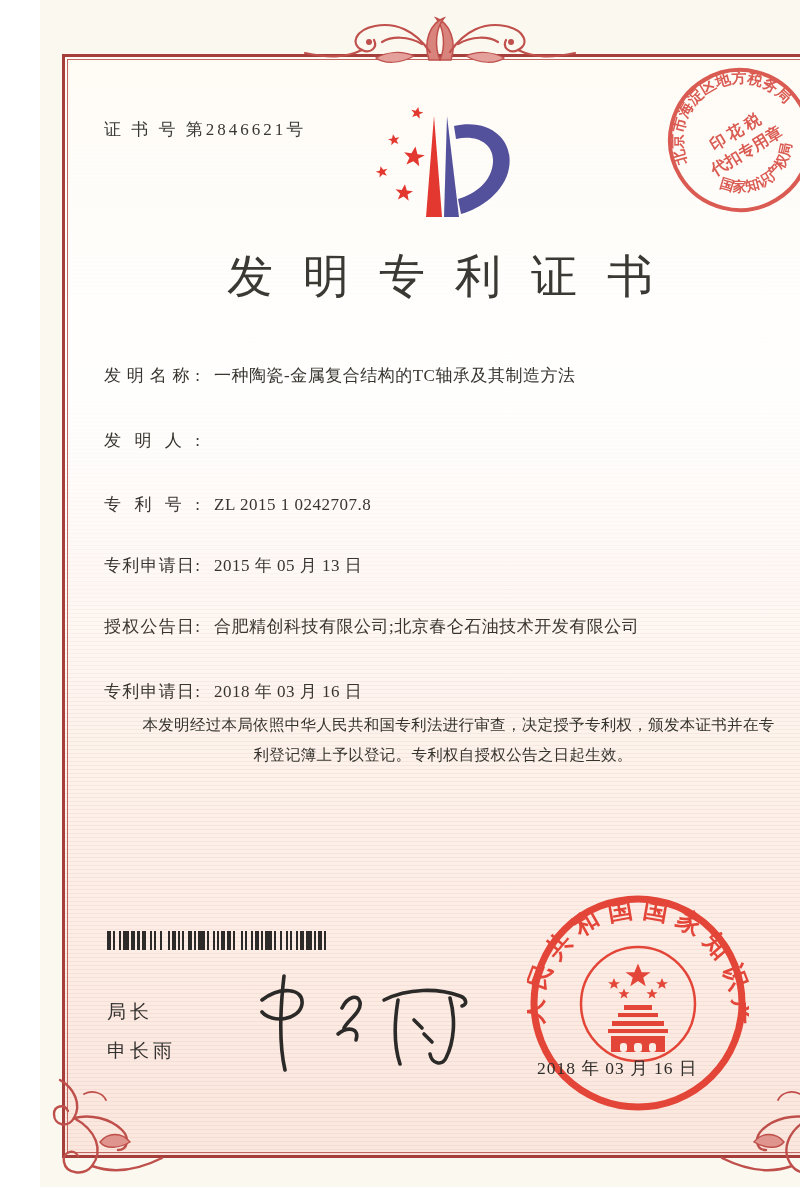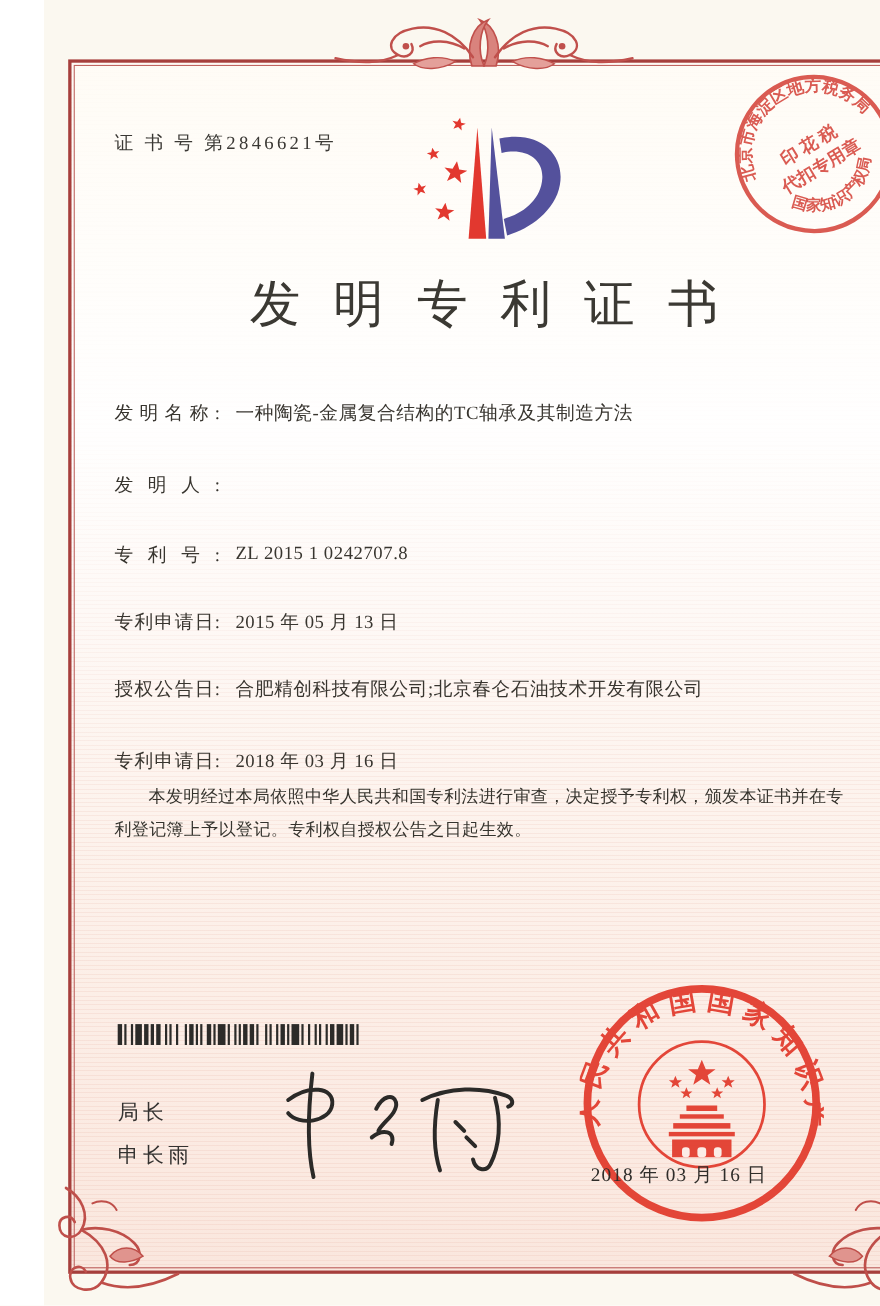--- a/index.html
+++ b/index.html
@@ -25,30 +25,30 @@
     content:"";position:absolute;inset:2px;border:1px solid #c06561;
   }
   .abs{position:absolute;}
   .cert-no{
     left:64px;top:118px;font-size:17px;color:#3a3834;letter-spacing:3px;
   }
   .title{
     left:0;top:246px;width:100%;text-align:center;font-size:46px;color:#3b3933;
     letter-spacing:30px;text-indent:30px;font-weight:500;
   }
-  .field-row{left:64px;width:690px;font-size:17px;color:#38352f;display:flex;align-items:flex-start;}
+  .field-row{left:64px;width:690px;font-size:17px;color:#38352f;display:flex;align-items:center;}
   .field-label{
     display:inline-block;width:96px;flex:0 0 96px;
     text-align:justify;text-align-last:justify;
   }
   .field-value{margin-left:14px;letter-spacing:.5px;}
   .body-text{
     left:64px;top:710px;width:678px;font-size:15.5px;line-height:30px;color:#35332d;
   }
-  .body-text p{margin:0;text-indent:2em;letter-spacing:.3px;}
+  .body-text p{margin:0;text-indent:2em;letter-spacing:.3px;text-align:center;}
   .barcode{
     left:67px;top:931px;width:224px;height:19px;font-size:0;white-space:nowrap;
   }
   .barcode i{display:inline-block;height:100%;}
   .barcode i.b{background:#2c2b29;}
   .director{
     left:67px;top:992px;font-size:19px;color:#343230;letter-spacing:4px;line-height:39px;
   }
   .signature{left:198px;top:968px;}
   .seal{left:487px;top:892px;opacity:.93;}

